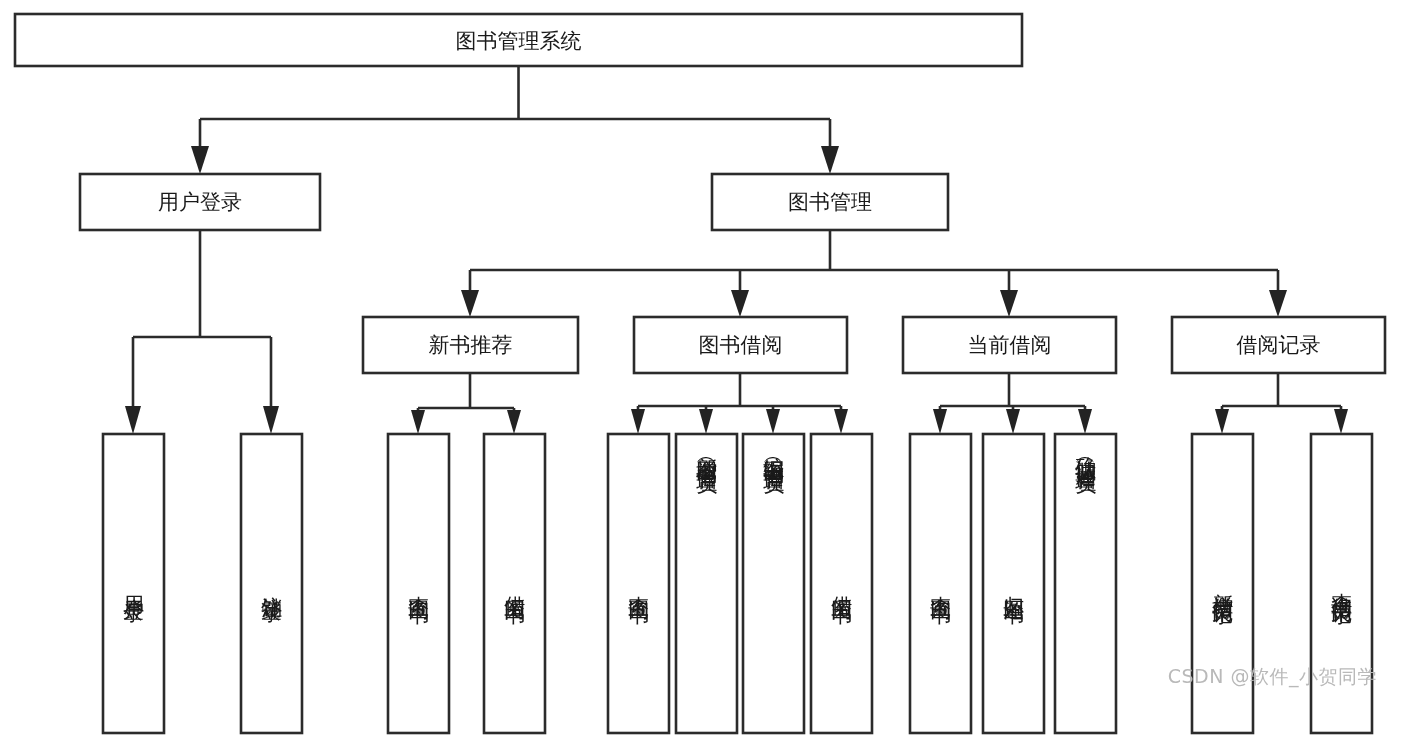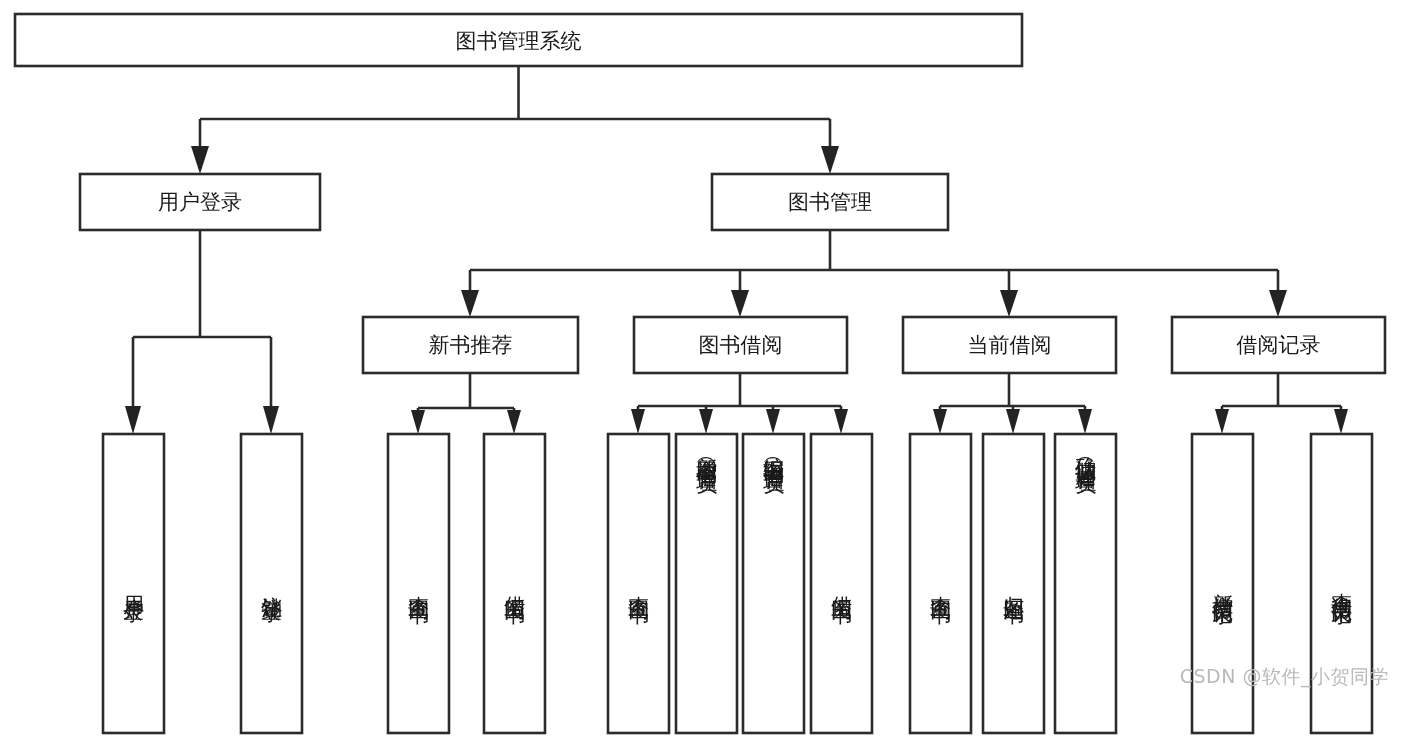--- a/index.html
+++ b/index.html
@@ -62,21 +62,21 @@
     text-orientation: upright;
     font-family: "DejaVu Sans", "Liberation Sans", sans-serif;
     font-size: 21px;
     line-height: 1.16;
     color: #1a1a1a;
     letter-spacing: 2.5px;
     white-space: nowrap;
   }
   .watermark {
     position: absolute;
-    right: 16px;
+    right: 28px;
     bottom: 6px;
     font-family: "DejaVu Sans", "Liberation Sans", sans-serif;
     font-size: 19px;
     color: #b9b9b9;
     letter-spacing: 0.5px;
     white-space: nowrap;
     user-select: none;
   }
 </style>
 </head>

